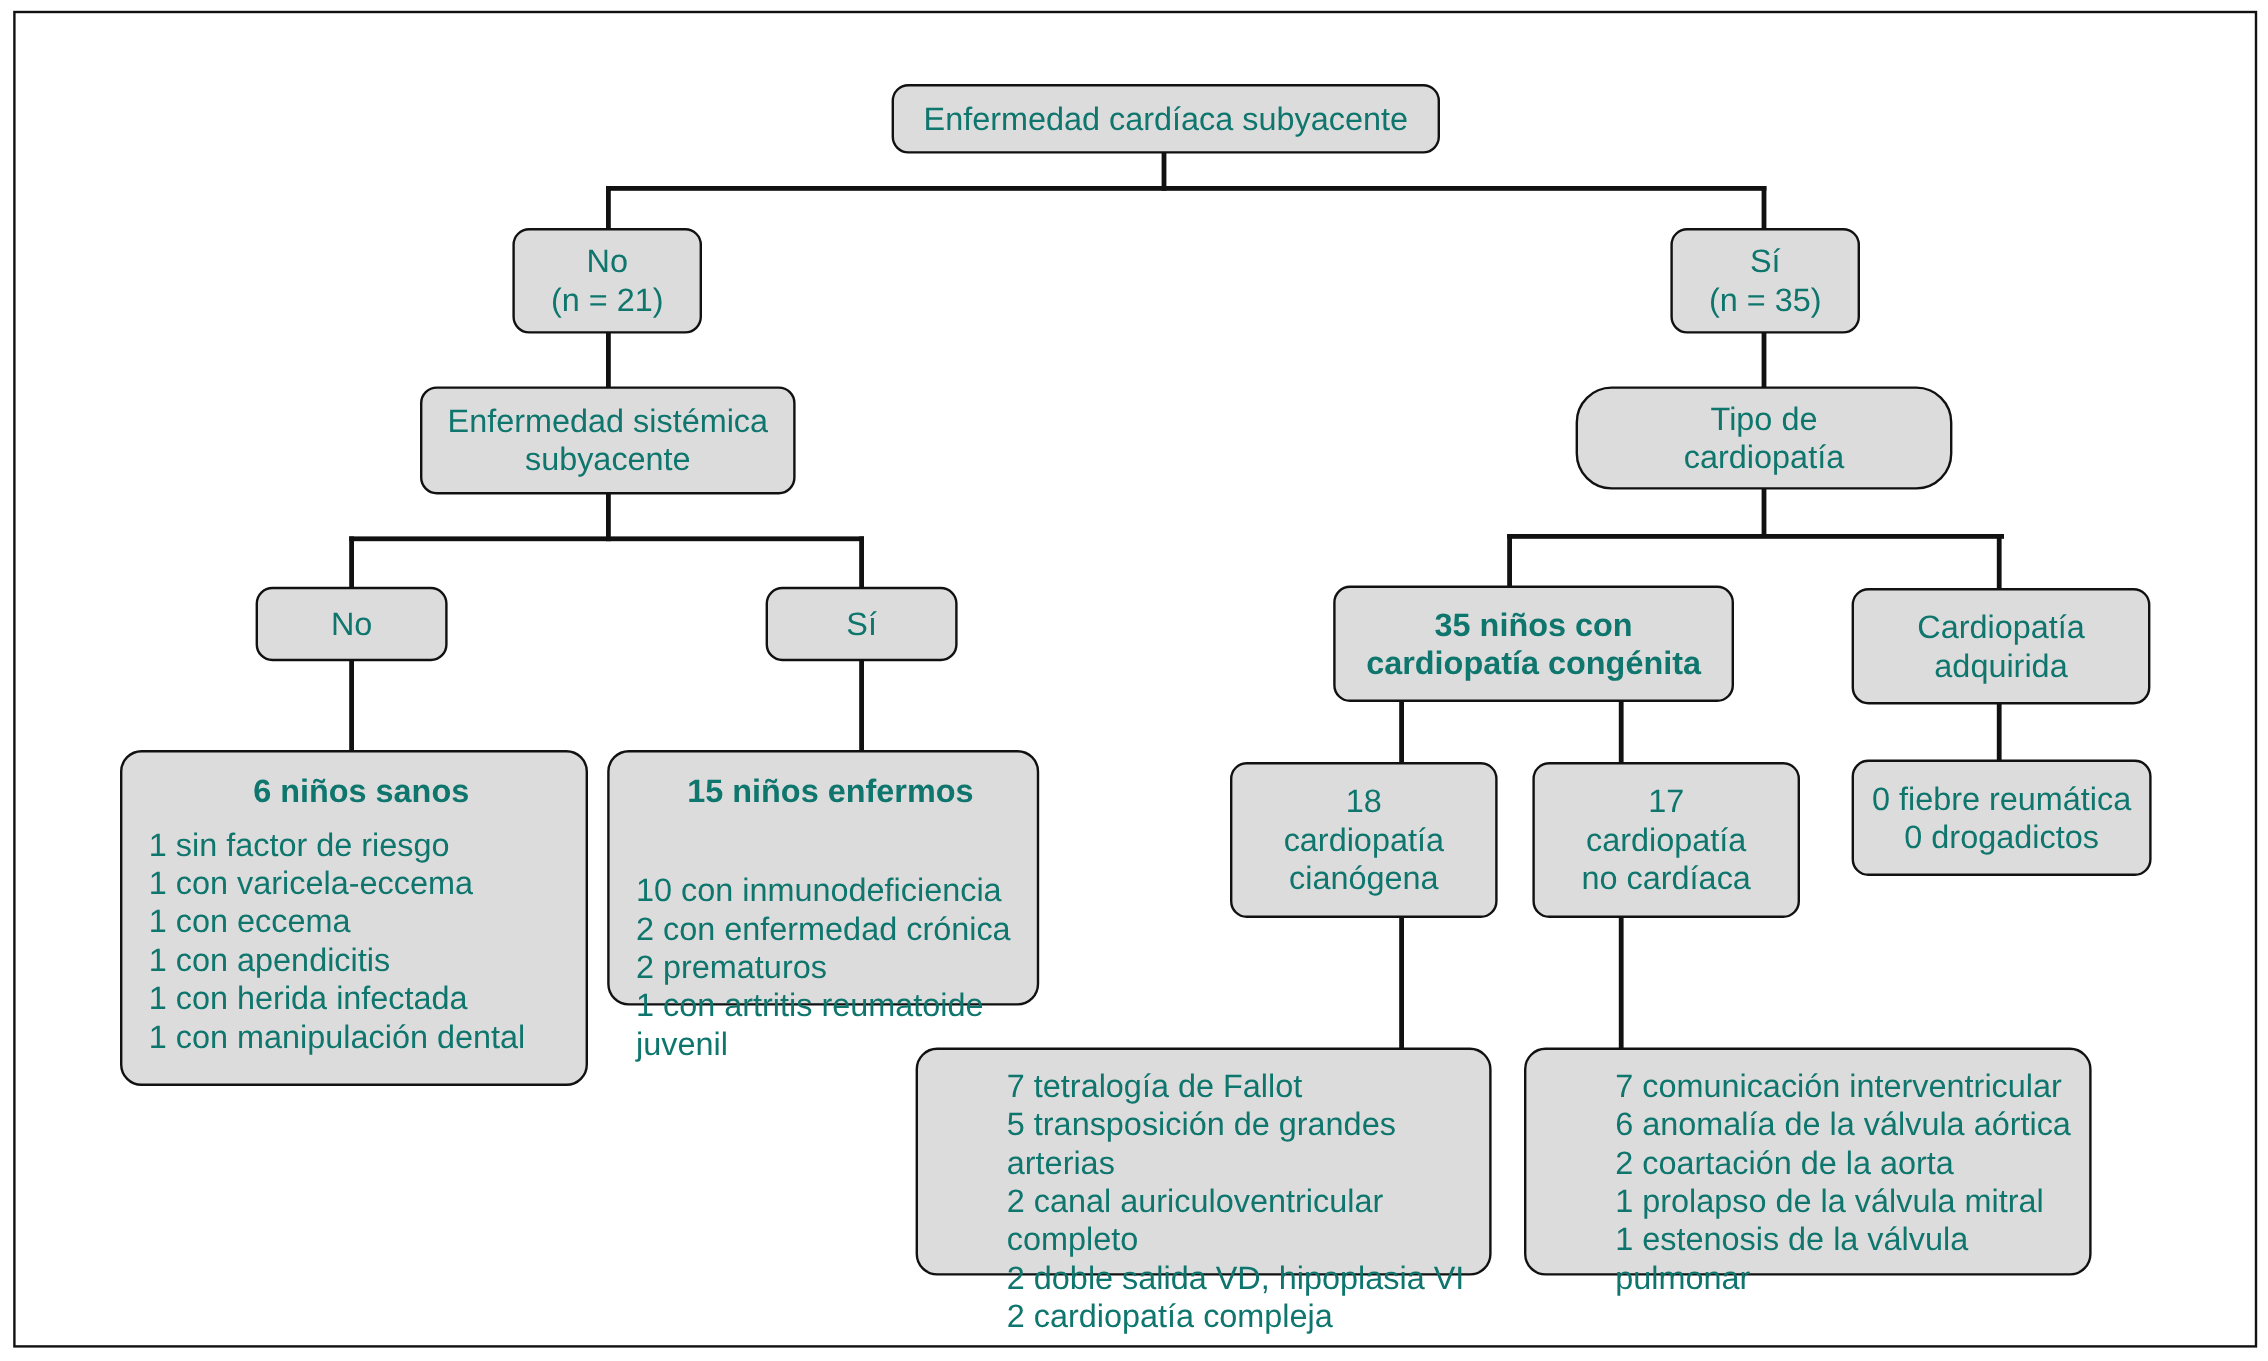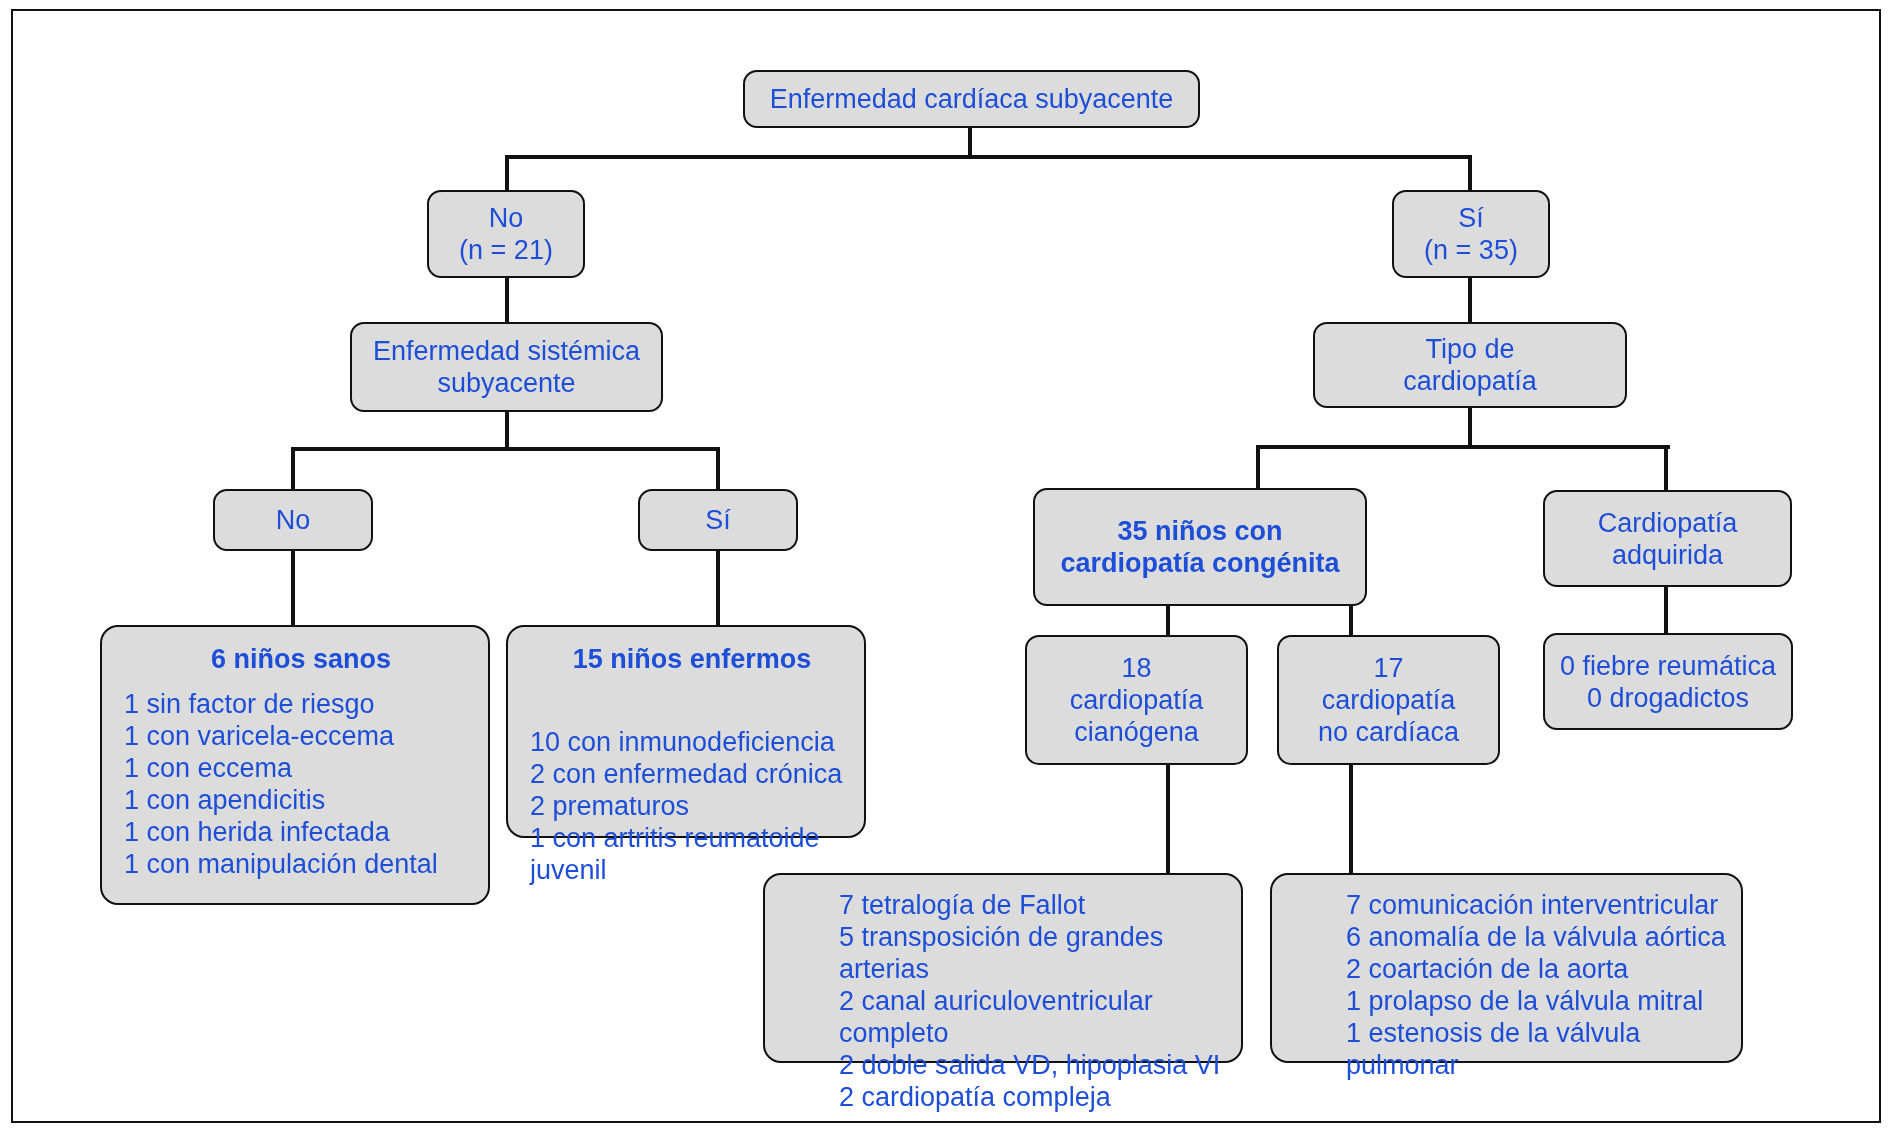--- a/index.html
+++ b/index.html
@@ -32,21 +32,21 @@
     background: #dcdcdc;
     border: 2.5px solid #111111;
     border-radius: 14px;
     display: flex;
     flex-direction: column;
     align-items: center;
     justify-content: center;
     text-align: center;
     font-size: 27px;
     line-height: 32px;
-    color: #1d4ed8;
+    color: #0f766e;
   }
   .node.big {
     border-radius: 18px;
     justify-content: flex-start;
     align-items: stretch;
     text-align: left;
   }
   .node.big .heading {
     font-weight: bold;
     text-align: center;
@@ -107,21 +107,21 @@
   <div class="node" style="left:1392px; top:190px; width:158px; height:88px;">
     <div>Sí</div>
     <div>(n = 35)</div>
   </div>
 
   <div class="node" style="left:350px; top:322px; width:313px; height:90px;">
     <div>Enfermedad sistémica</div>
     <div>subyacente</div>
   </div>
 
-  <div class="node" style="left:1313px; top:322px; width:314px; height:86px;">
+  <div class="node" style="left:1313px; top:322px; width:314px; height:86px;border-radius:30px;">
     <div>Tipo de</div>
     <div>cardiopatía</div>
   </div>
 
   <div class="node" style="left:213px; top:489px; width:160px; height:62px;">
     <div>No</div>
   </div>
 
   <div class="node" style="left:638px; top:489px; width:160px; height:62px;">
     <div>Sí</div>
@@ -142,21 +142,21 @@
   <div class="node big" style="left:506px; top:625px; width:360px; height:213px;gap:38px;">
     <div class="heading">15 niños enfermos</div>
     <div class="lines">
       <div>10 con inmunodeficiencia</div>
       <div>2 con enfermedad crónica</div>
       <div>2 prematuros</div>
       <div>1 con artritis reumatoide juvenil</div>
     </div>
   </div>
 
-  <div class="node bold" style="left:1033px; top:488px; width:334px; height:118px;">
+  <div class="node bold" style="left:1111px; top:488px; width:334px; height:97px;">
     <div>35 niños con</div>
     <div>cardiopatía congénita</div>
   </div>
 
   <div class="node" style="left:1543px; top:490px; width:249px; height:97px;">
     <div>Cardiopatía</div>
     <div>adquirida</div>
   </div>
 
   <div class="node" style="left:1025px; top:635px; width:223px; height:130px;">

